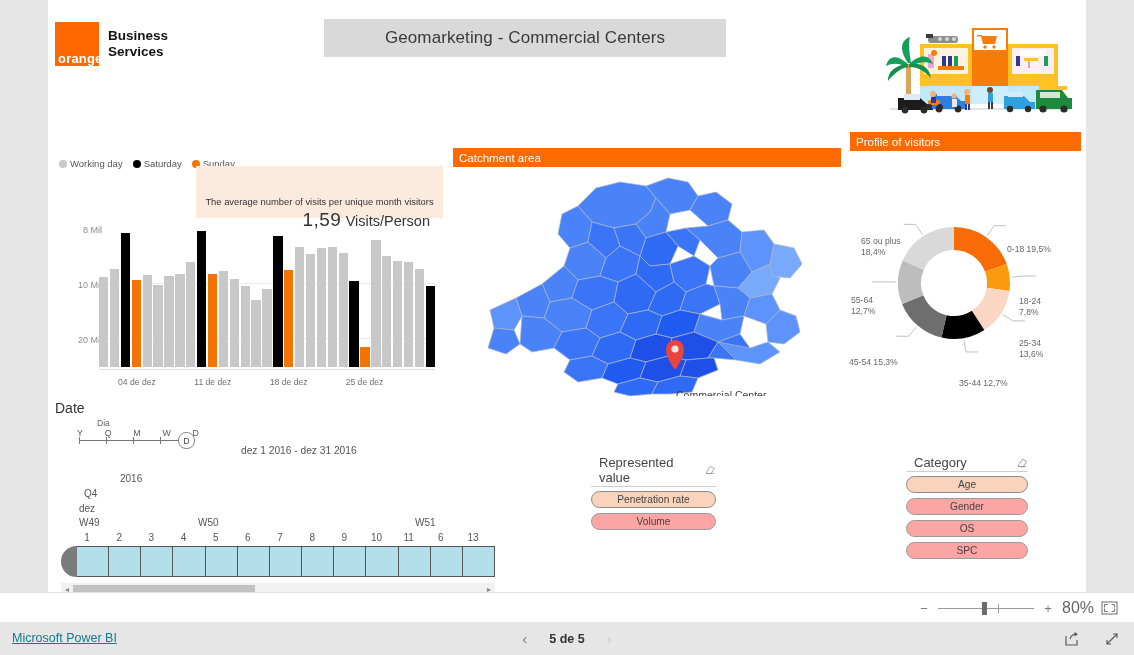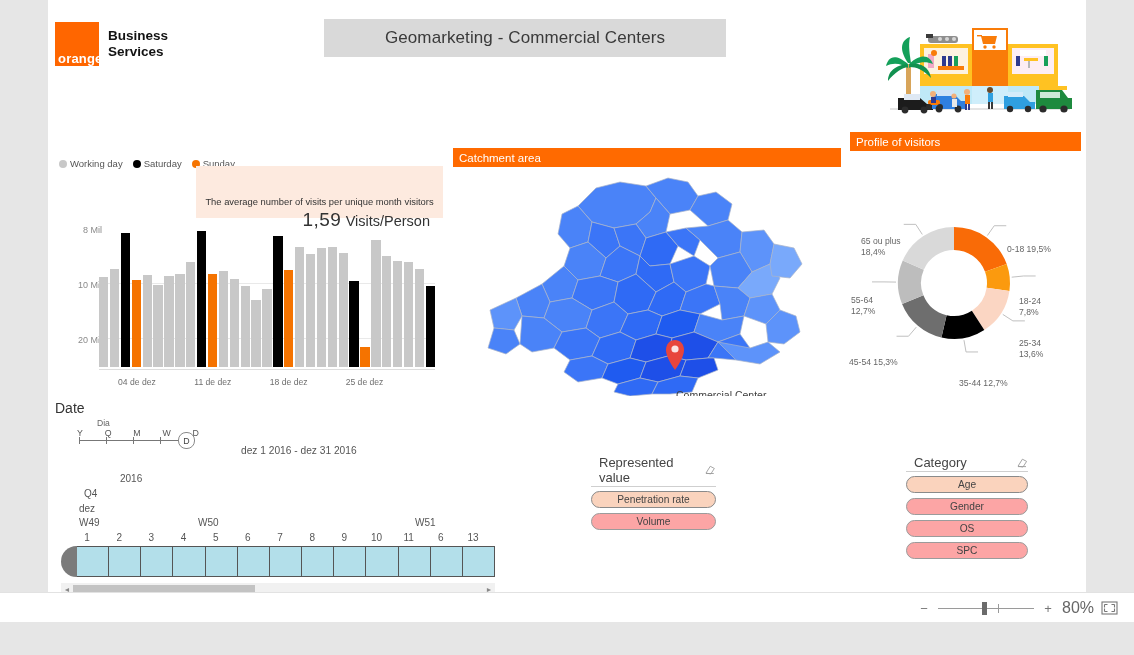--- a/index.html
+++ b/index.html
@@ -793,14 +793,34 @@
       </div>
       <div id="z-plus">+</div>
       <div id="z-pct">80%</div>
       <svg id="z-fit-svg" width="17" height="14" viewBox="0 0 17 14">
         <rect x="1" y="1" width="15" height="12" fill="none" stroke="#777" stroke-width="1.1"></rect>
         <path d="M3.5 3.5 h3 M3.5 3.5 v3 M13.5 3.5 h-3 M13.5 3.5 v3 M3.5 10.5 h3 M3.5 10.5 v-3 M13.5 10.5 h-3 M13.5 10.5 v-3" stroke="#777" stroke-width="1.1" fill="none"></path>
       </svg>
     </div>
   </div>
 
+  <div id="footer">
+    <a id="pbi-link" href="#">Microsoft Power BI</a>
+    <div id="pager">
+      <div id="pg-prev">‹</div>
+      <div id="pg-txt">5 de 5</div>
+      <div id="pg-next">›</div>
+    </div>
+    <div id="foot-icons">
+      <svg width="16" height="16" viewBox="0 0 16 16">
+        <path d="M2 5 v9 h11 v-5" fill="none" stroke="#5a5a5a" stroke-width="1.2"></path>
+        <path d="M6 8 C7 4 10 3 13 3" fill="none" stroke="#5a5a5a" stroke-width="1.2"></path>
+        <path d="M10.5 1 L14 3.2 L10.5 5.4 Z" fill="#5a5a5a"></path>
+      </svg>
+      <svg width="16" height="16" viewBox="0 0 16 16">
+        <path d="M3 13 L13 3" stroke="#5a5a5a" stroke-width="1.2"></path>
+        <path d="M9 3 h4 v4" fill="none" stroke="#5a5a5a" stroke-width="1.2"></path>
+        <path d="M7 13 h-4 v-4" fill="none" stroke="#5a5a5a" stroke-width="1.2"></path>
+      </svg>
+    </div>
+  </div>
 
 </div>
 
 </body></html>

